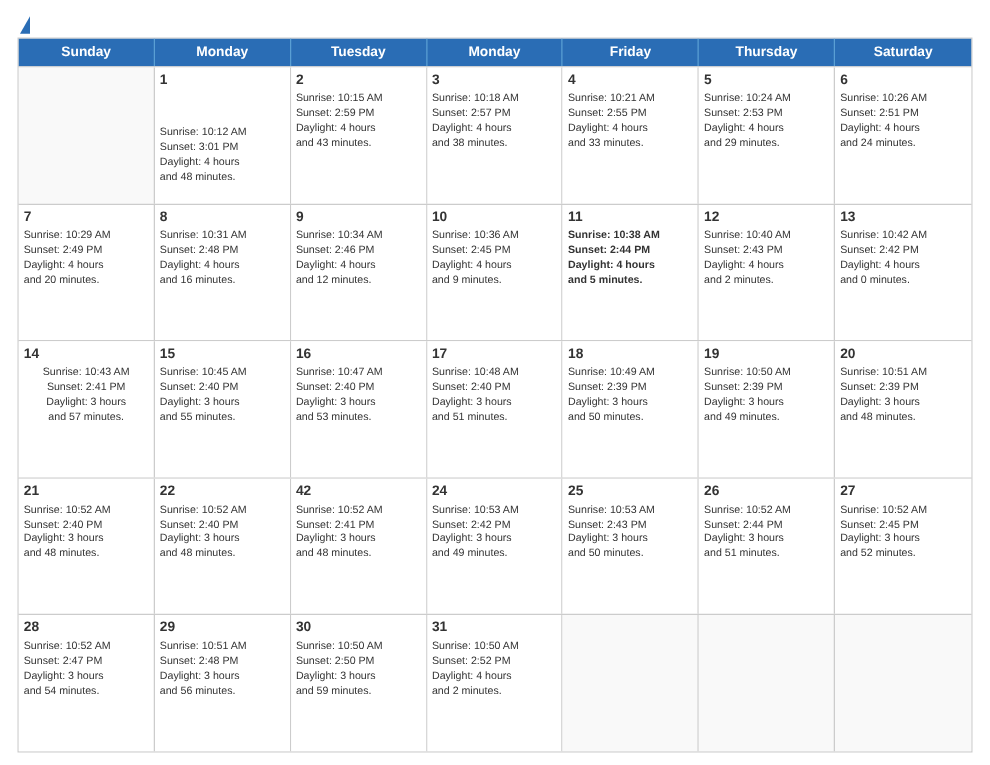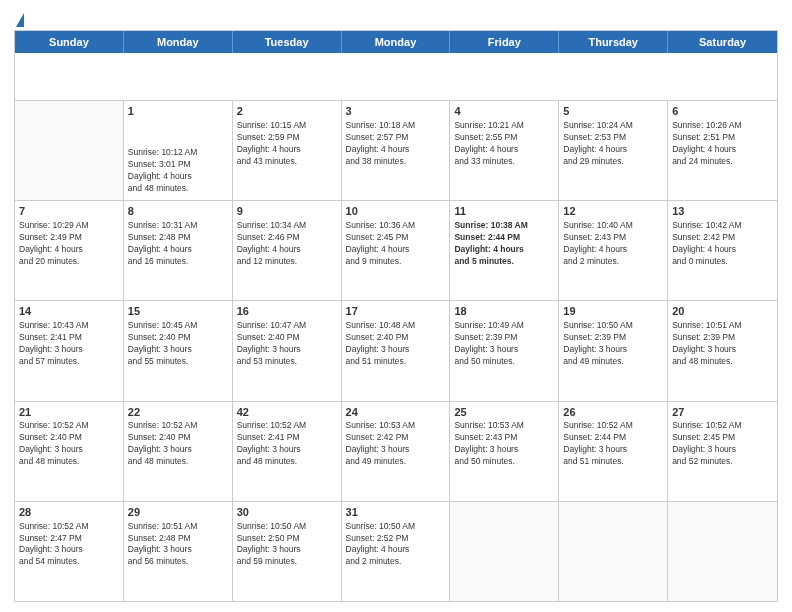--- a/index.html
+++ b/index.html
@@ -41,21 +41,20 @@
     .location {
       font-size: 13px;
       color: #555;
       margin-top: 2px;
     }
     .calendar {
       flex: 1;
       display: flex;
       flex-direction: column;
       border: 1px solid #ccc;
-      gap: 47px;
     }
     .cal-header-row {
       display: grid;
       grid-template-columns: repeat(7, 1fr);
       background: #2a6db5;
     }
     .cal-header-cell {
       color: #fff;
       font-size: 11px;
       font-weight: bold;
@@ -236,21 +235,21 @@
             <span class="day-num">13</span>
             <div class="cell-text" style="white-space: pre-line;">Sunrise: 10:42 AM
 Sunset: 2:42 PM
 Daylight: 4 hours
 and 0 minutes.</div>
           </div>
         </div>
         <div class="cal-row">
           <div class="cal-cell">
             <span class="day-num">14</span>
-            <div class="cell-text" style="white-space: pre-line;">Sunrise: 10:43 AM
+            <div class="cell-text" style="white-space: pre-line; text-align: center;">Sunrise: 10:43 AM
 Sunset: 2:41 PM
 Daylight: 3 hours
 and 57 minutes.</div>
           </div>
           <div class="cal-cell">
             <span class="day-num">15</span>
             <div class="cell-text" style="white-space: pre-line;">Sunrise: 10:45 AM
 Sunset: 2:40 PM
 Daylight: 3 hours
 and 55 minutes.</div>

